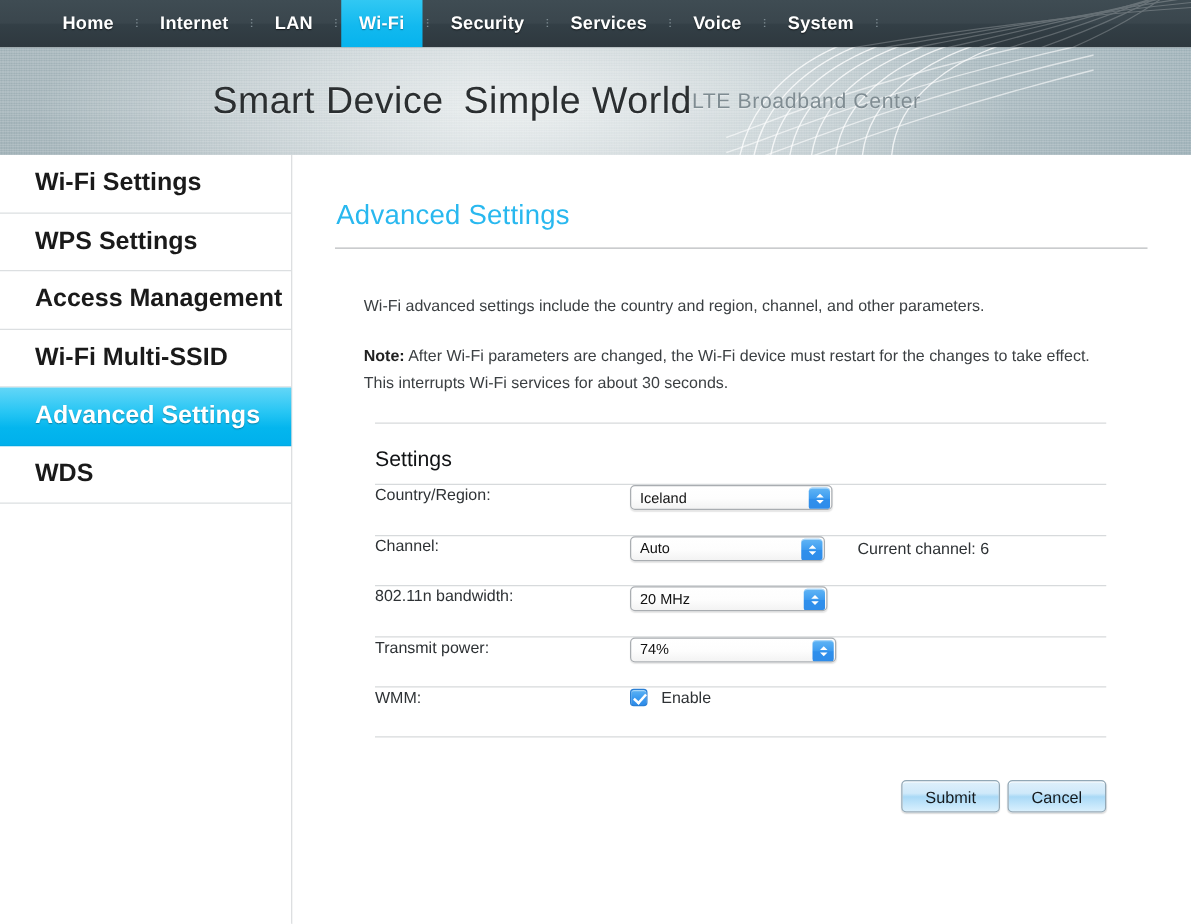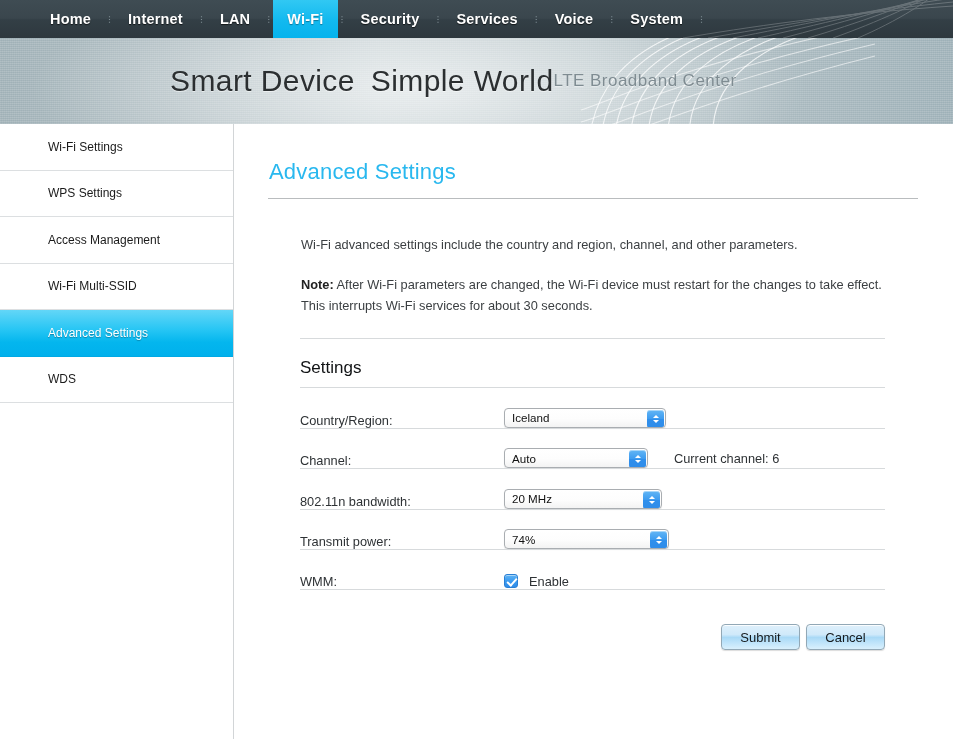--- a/index.html
+++ b/index.html
@@ -108,23 +108,23 @@
   #sidebar {
     position: absolute; left: 0; top: 0;
     width: 234px; height: 615px;
     border-right: 1px solid #d2d5d7;
     background: #ffffff;
   }
   .sideitem {
     position: relative;
     height: 46.5px;
     display: flex; align-items: center;
-    padding-left: 48px;
-    font-size: 12px;
-    font-weight: normal;
+    padding-left: 28px;
+    font-size: 20px;
+    font-weight: bold;
     color: #1a1a1a;
     border-bottom: 1px solid #dcdfe1;
     cursor: pointer;
     white-space: nowrap;
   }
   .sideitem.active {
     background: linear-gradient(to bottom, #63d6f7 0%, #28c6f4 42%, #04b6ee 70%, #00b0ec 100%);
     color: #ffffff;
     text-shadow: 0 1px 1px rgba(0,0,0,.30);
     border-bottom: 1px solid #00a9e4;
@@ -143,21 +143,21 @@
     font-weight: normal;
     letter-spacing: .2px;
   }
   #titlerule {
     position: absolute; left: 34px; top: 74px;
     width: 650px; height: 1px;
     background: #b9bcbe;
   }
 
   .para {
-    position: absolute; left: 67px;
+    position: absolute; left: 57px;
     width: 585px;
     font-size: 12.8px;
     color: #3b3f42;
     line-height: 21px;
   }
   #para1 { top: 110px; }
   #para2 { top: 150px; }
   #para2 b { font-weight: bold; color: #222; }
 
   #sectionrule {
@@ -175,21 +175,21 @@
   
   #formtable {
     position: absolute; left: 66px; top: 263px;
     width: 585px;
   }
   .frow {
     position: relative;
     height: 40.5px;
     border-top: 1px solid #d7dadc;
     display: flex;
-    align-items: flex-end;
+    align-items: flex-start;
   }
   .frow:last-child { border-bottom: 1px solid #d7dadc; }
   .flabel {
     width: 204px;
     font-size: 12.8px;
     color: #2e3235;
     white-space: nowrap;
   }
   .fctrl {
     display: flex; align-items: center;
@@ -223,21 +223,21 @@
   }
   .arrowbox .chev {
     width: 0; height: 0;
     border-left: 3.2px solid transparent;
     border-right: 3.2px solid transparent;
   }
   .arrowbox .up   { border-bottom: 3.6px solid #ffffff; }
   .arrowbox .down { border-top: 3.6px solid #ffffff; }
 
   .sel-country   { width: 162px; }
-  .sel-channel   { width: 144px; }
+  .sel-channel   { width: 156px; }
   .sel-bandwidth { width: 158px; }
   .sel-power     { width: 165px; }
 
   .sidenote {
     margin-left: 26px;
     font-size: 12.8px;
     color: #2e3235;
     white-space: nowrap;
   }
 

